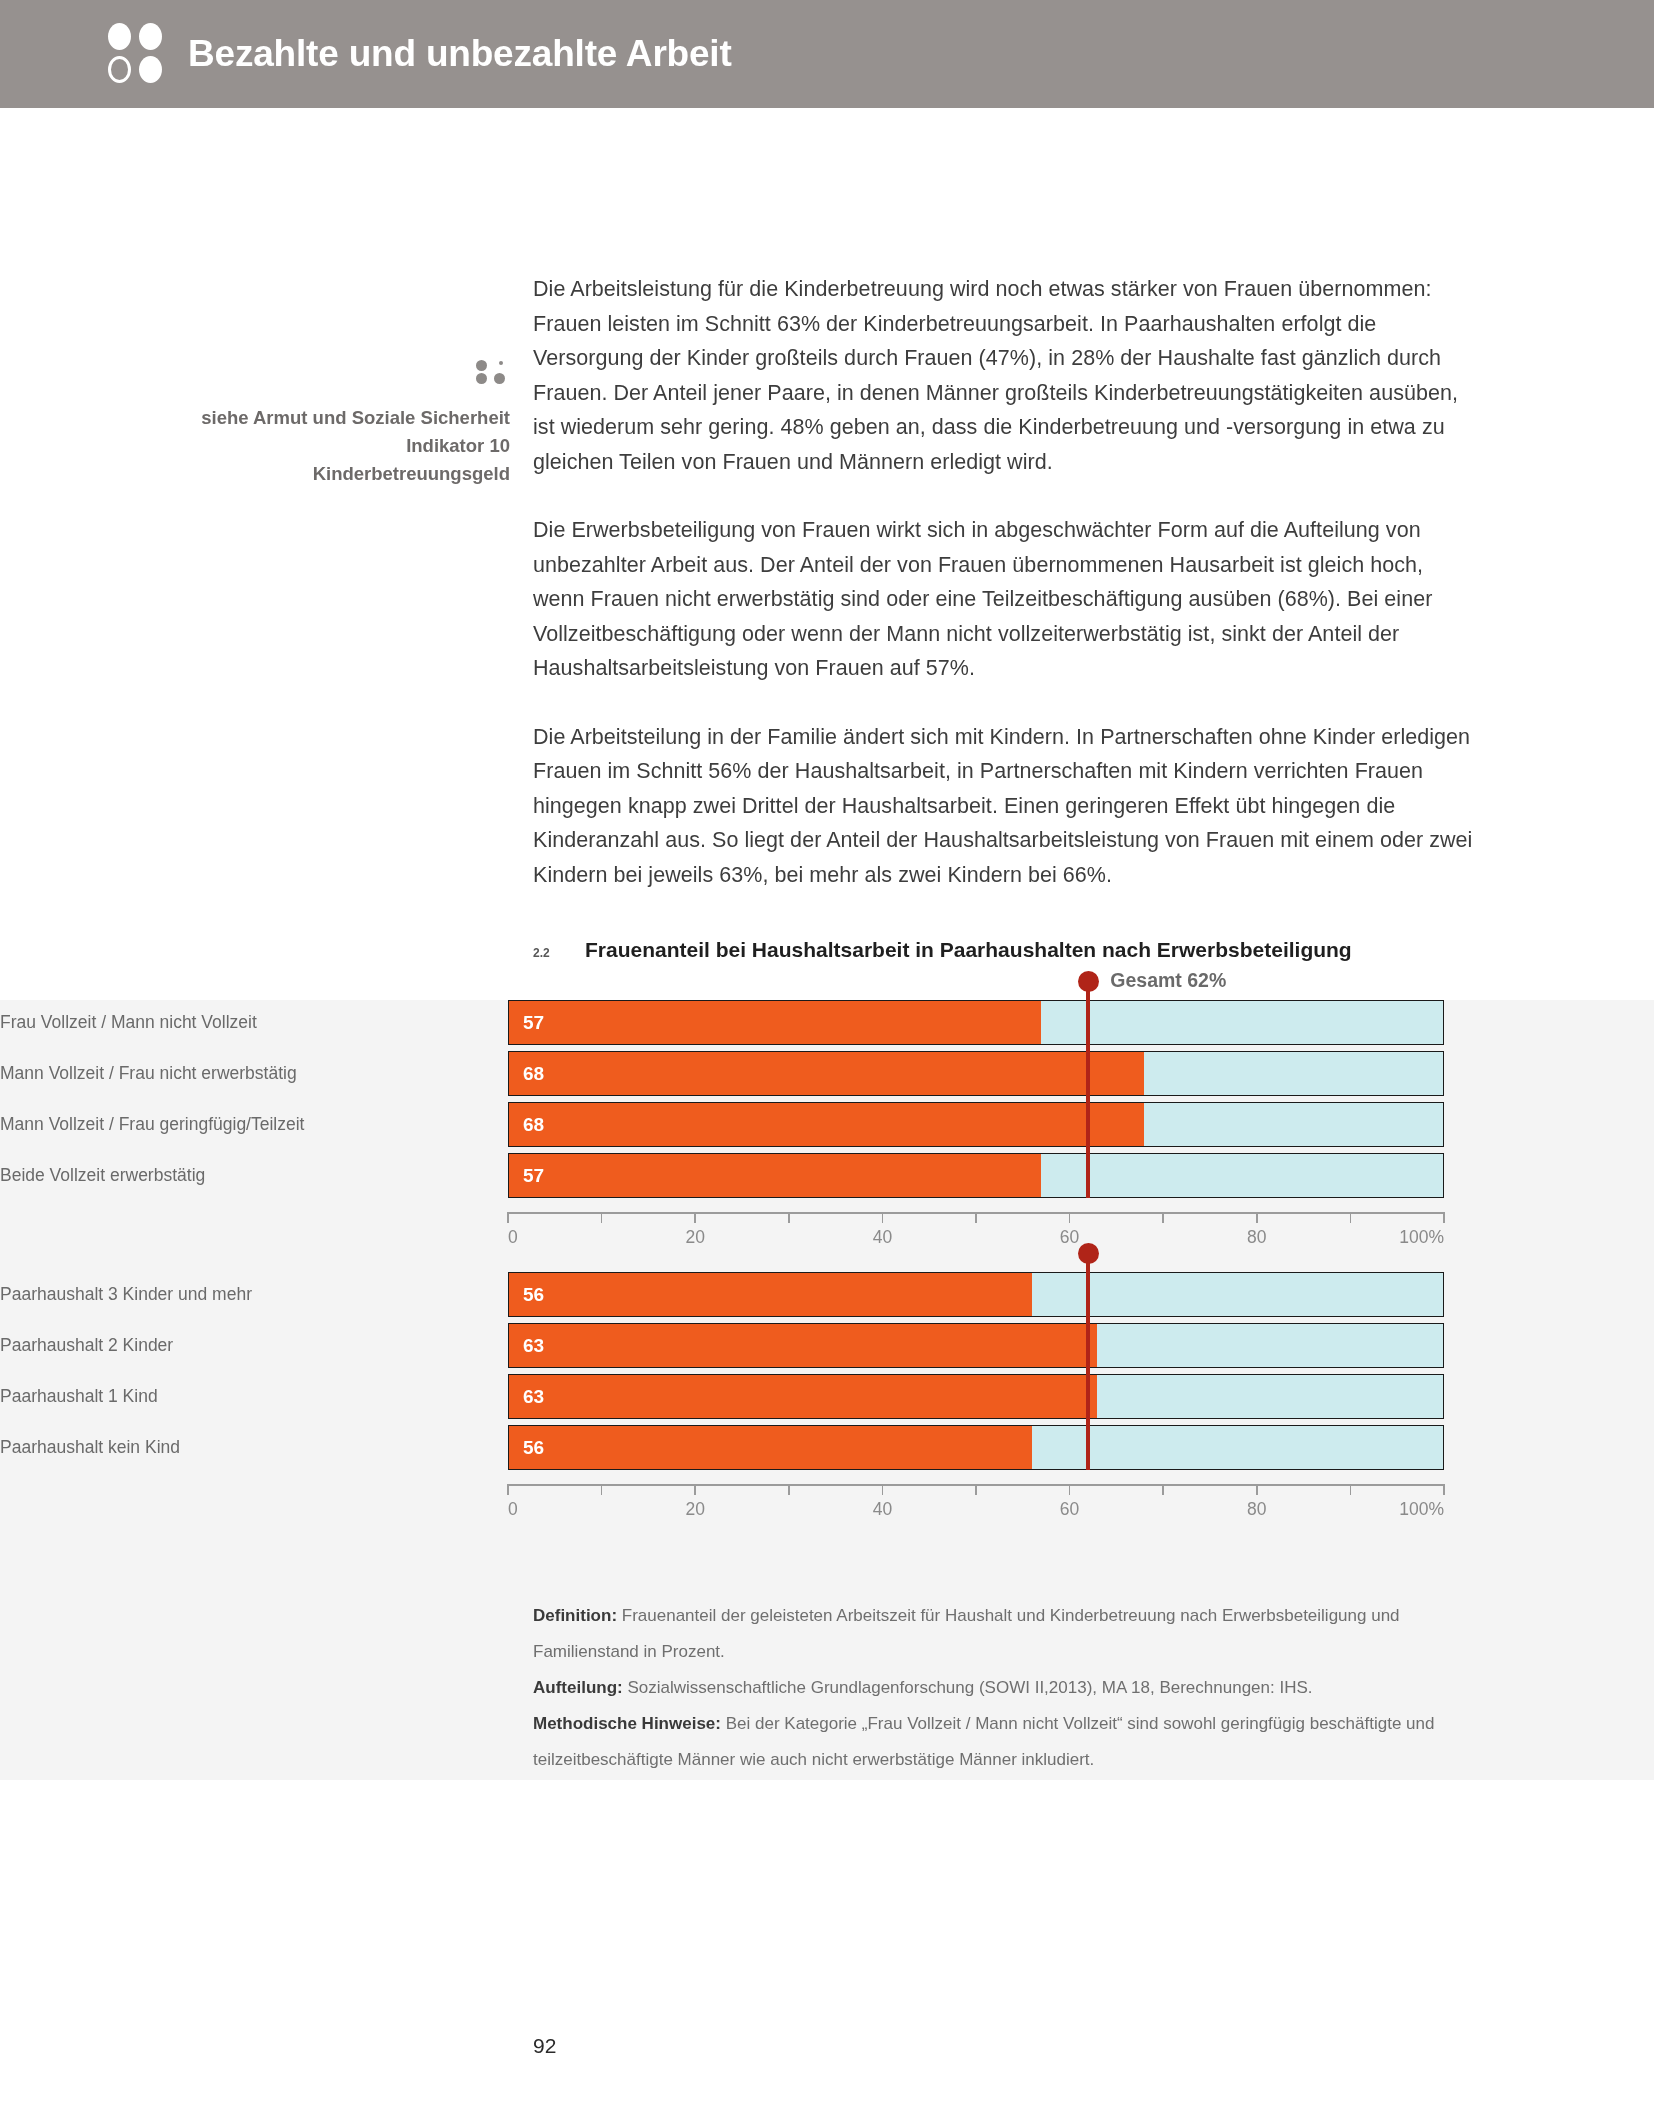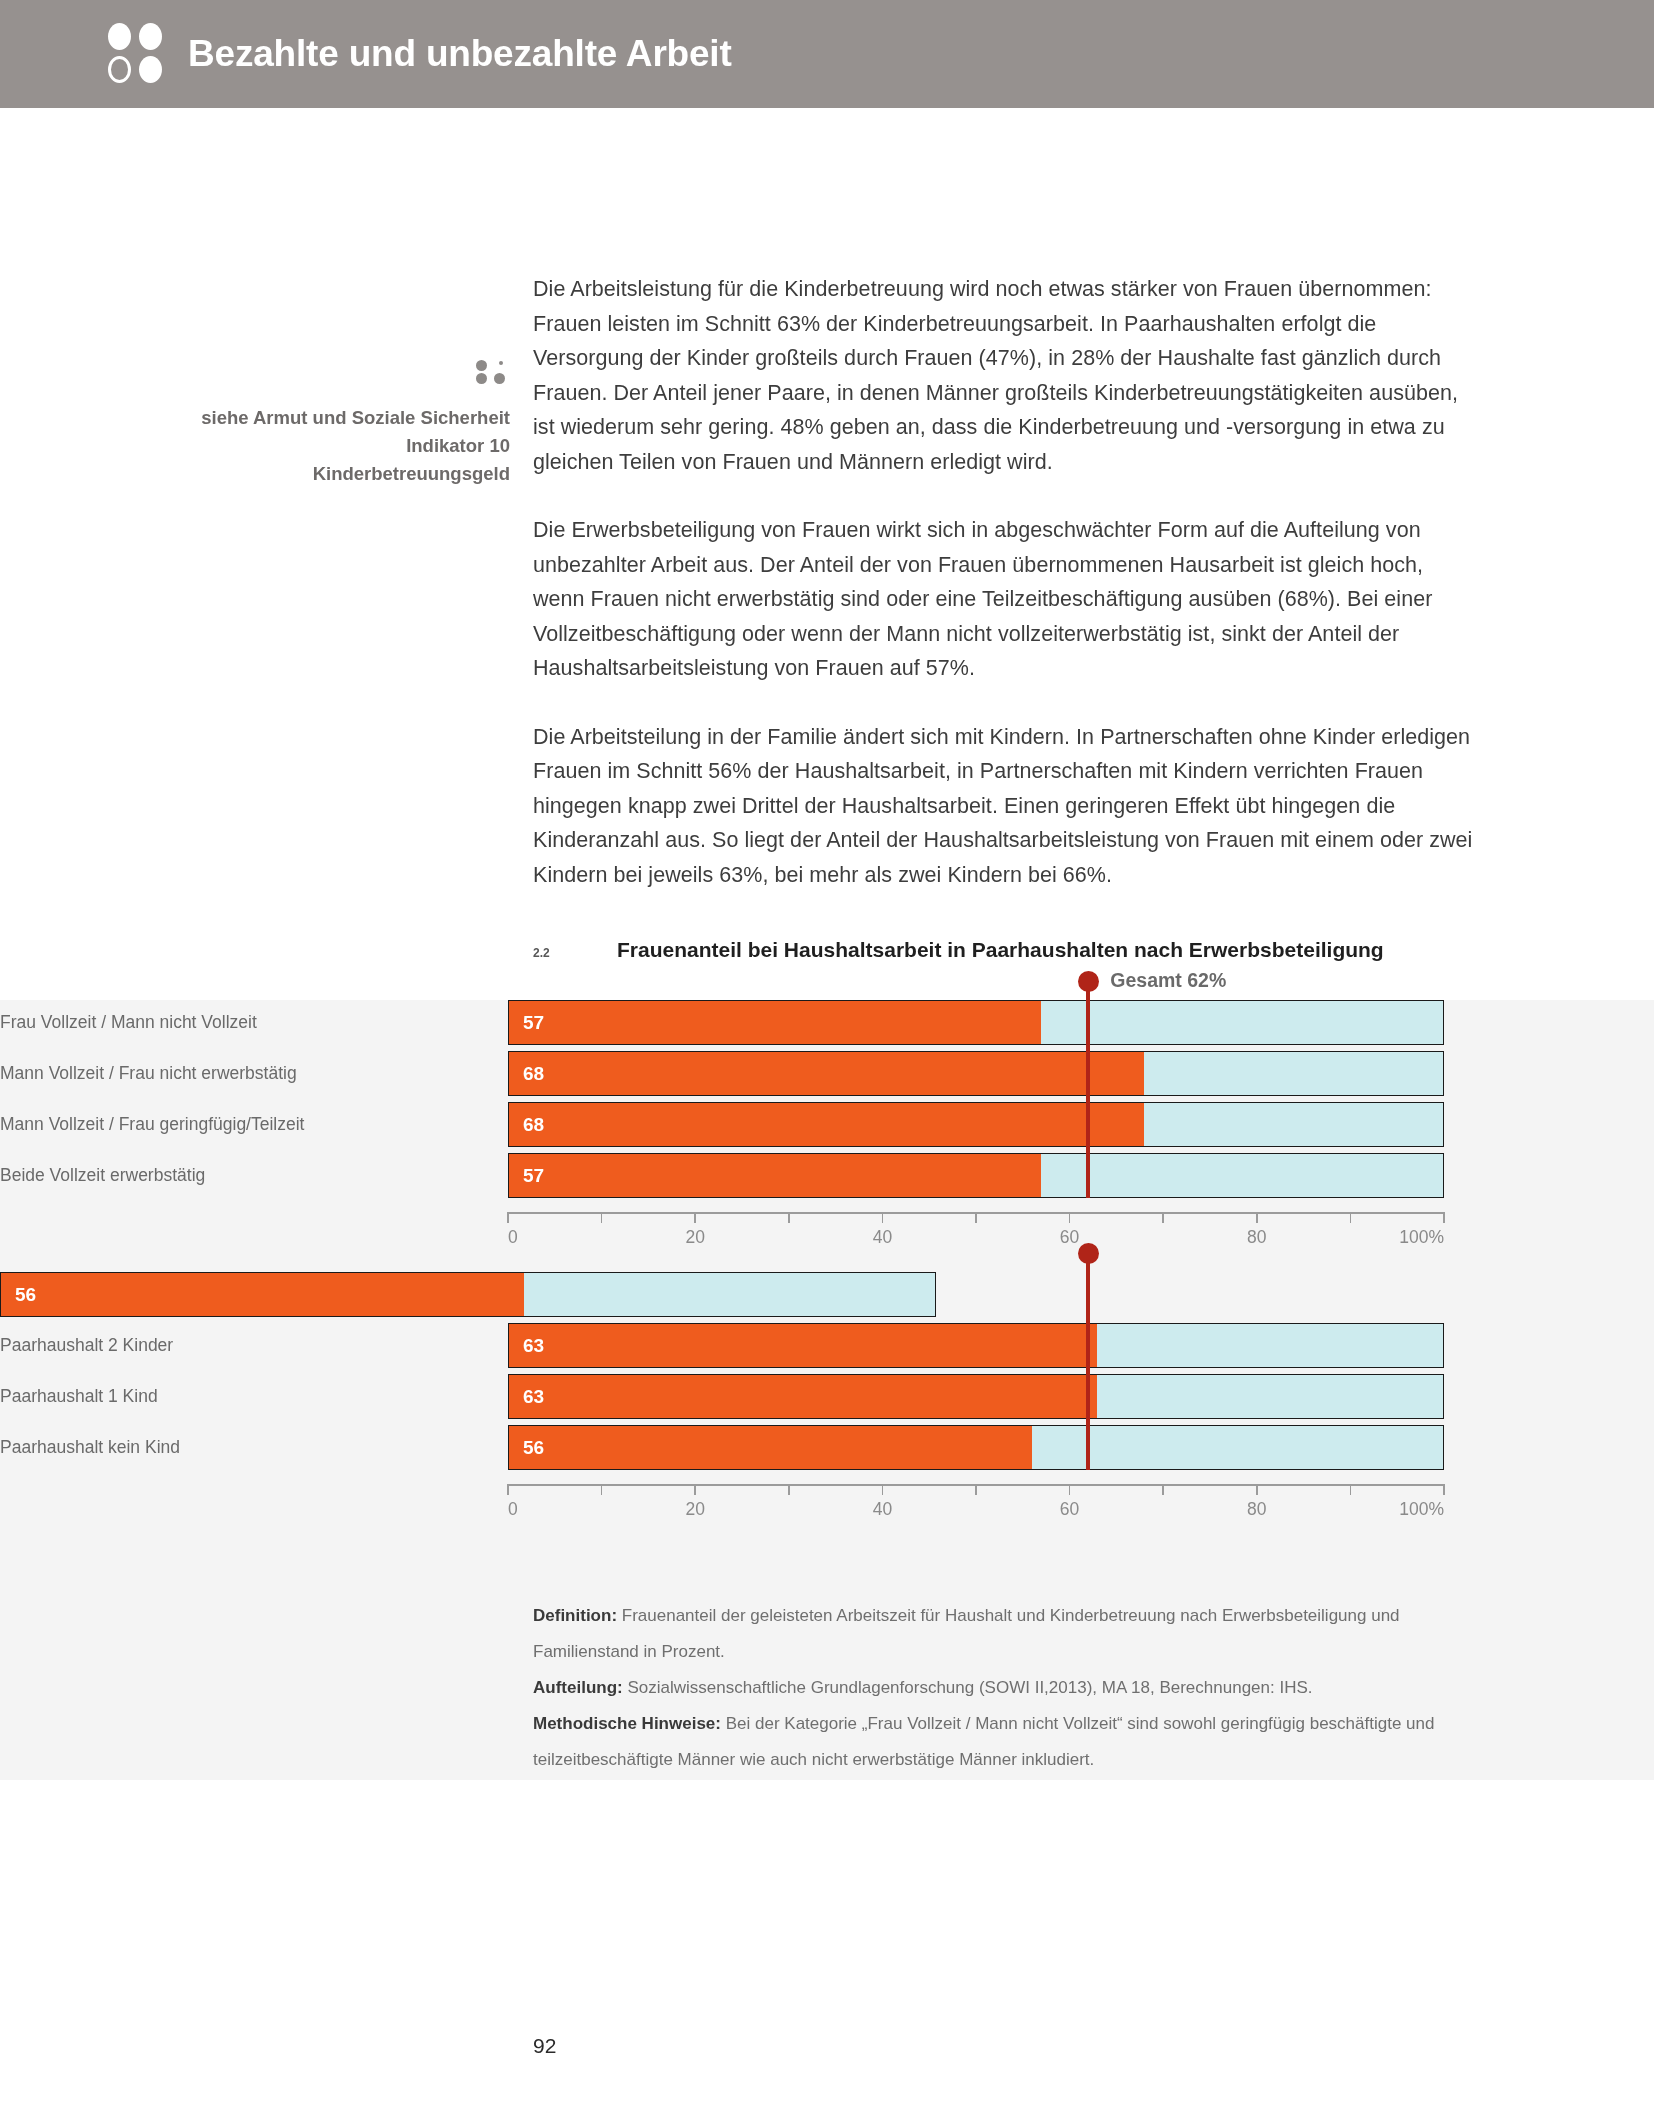--- a/index.html
+++ b/index.html
@@ -118,21 +118,20 @@
     font-weight: bold;
     color: #585858;
     width: 52px;
     flex: none;
   }
   .fig-title {
     font-size: 21px;
     font-weight: bold;
     color: #1f1f1f;
     white-space: nowrap;
-    margin-left: 32px;
   }
 
   
   .chart-panel {
     position: absolute;
     left: 0;
     top: 1000px;
     width: 1654px;
     height: 780px;
     background: #f4f4f4;
@@ -369,20 +368,21 @@
           <div class="tick-label last" style="left: 100%;">100%</div>
         </div>
     <div class="marker-line" style="left: 1086.32px; top: -18px; height: 216px; background: rgb(176, 36, 24);"></div>
         <div class="marker-dot" style="left: 1077.82px; top: -29px; background: rgb(176, 36, 24);"></div>
         <div class="marker-label" style="left: 1110.32px; top: -31px;">Gesamt 62%</div>
       </div>
 
     <div class="chart-block" id="chart2">
       <div class="rows">
           <div class="row">
+            <div class="row-label">Paarhaushalt 3 Kinder und mehr</div>
             <div class="bar-track">
               <div class="bar-fill" style="width: 56%; background: rgb(239, 92, 30);"></div>
               <div class="bar-value">56</div>
             </div>
           </div>
           <div class="row">
             <div class="row-label">Paarhaushalt 2 Kinder</div>
             <div class="bar-track">
               <div class="bar-fill" style="width: 63%; background: rgb(239, 92, 30);"></div>
               <div class="bar-value">63</div>

